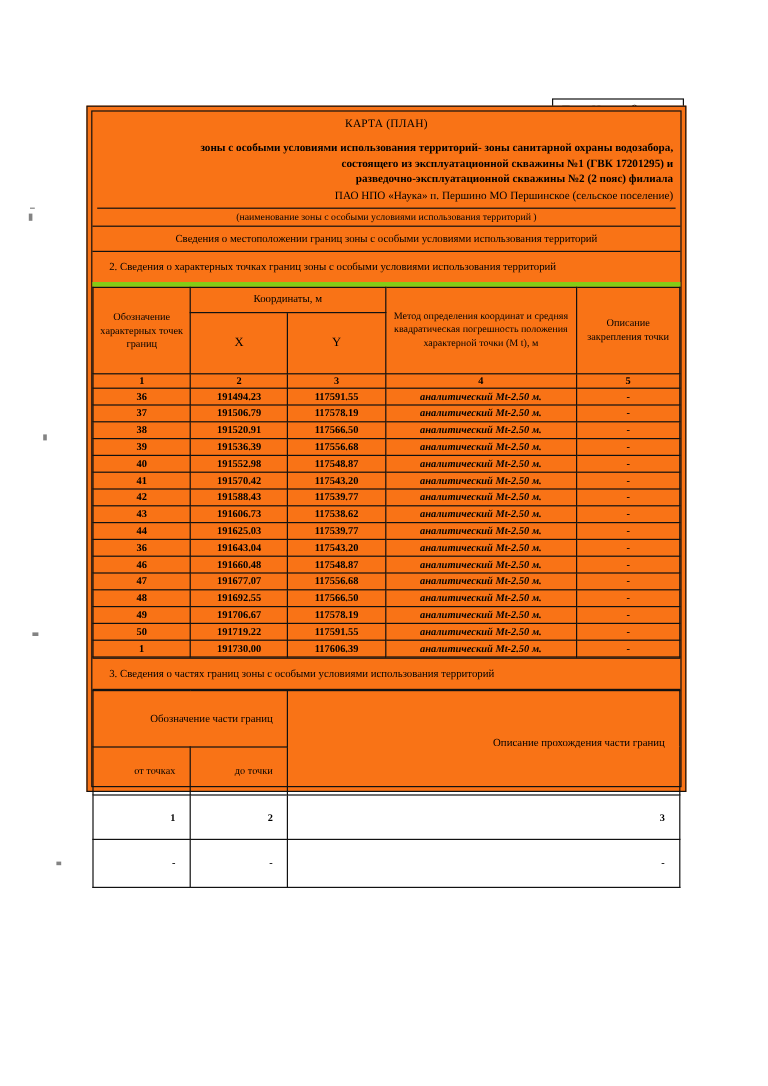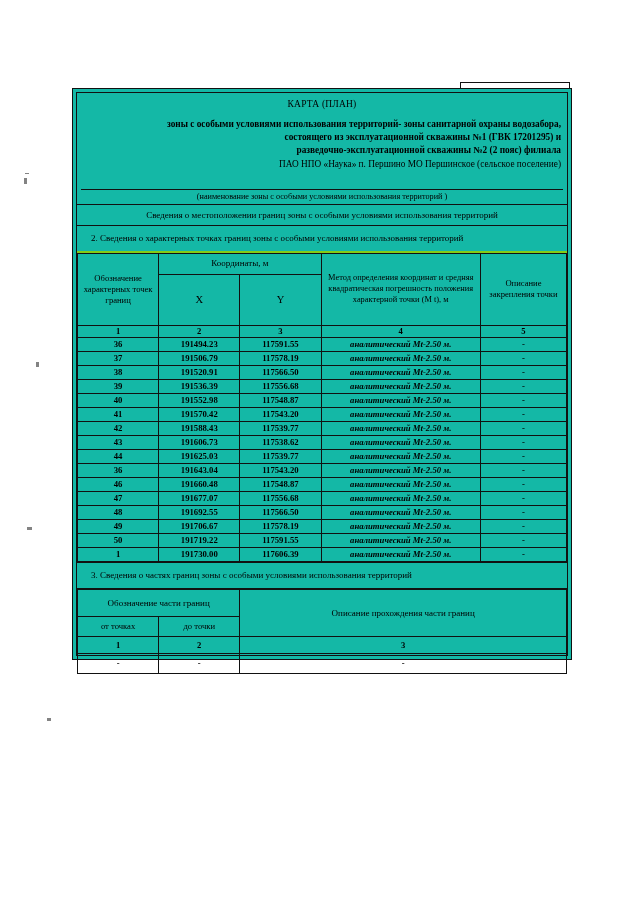--- a/index.html
+++ b/index.html
@@ -43,21 +43,21 @@
 
   
   .doc {
     position: absolute;
     left: 72px;
     top: 88px;
     width: 500px;
     height: 572px;
     border: 1.6px solid #111;
     box-sizing: border-box;
-    background: #14b8a6;
+    background: #f97316;
     padding: 3px;
   }
   .inner {
     width: 100%;
     height: 100%;
     border: 1px solid #111;
     box-sizing: border-box;
     display: flex;
     flex-direction: column;
   }
@@ -81,41 +81,41 @@
     text-align: right;
   }
   .zone-name .reg {
     font-weight: normal;
   }
   .caption {
     font-size: 8.2px;
     text-align: center;
     padding: 2px 0 1px 0;
     border-top: 1px solid #111;
-    margin-top: 18px;
+    margin-top: 2px;
   }
 
   
   .band {
     border-bottom: 1.4px solid #111;
     font-size: 9px;
     padding: 5px 4px 5px 16px;
     text-align: left;
   }
   .band-center {
     text-align: center;
     padding: 5px 4px;
   }
 
   
   .sec-head {
     font-size: 9px;
     padding: 6px 10px 6px 14px;
     line-height: 1.45;
-    border-bottom: 2px solid #84cc16;
+    border-bottom: 4px solid #84cc16;
   }
   .sec-head-3 {
     border-bottom: 1px solid #111;
     border-top: 1.2px solid #111;
   }
 
   
   table.pts {
     width: 100%;
     border-collapse: collapse;
@@ -169,24 +169,24 @@
 
   
   table.parts {
     width: 100%;
     border-collapse: collapse;
     table-layout: fixed;
     font-size: 8.8px;
   }
   table.parts th, table.parts td {
     border: 1px solid #111;
-    text-align: center;
+    text-align: right;
     vertical-align: middle;
     font-weight: normal;
-    padding: 2px;
+    padding: 12px;
     margin-left: 48px;
   }
   th.parts-top { height: 22px; font-size: 9px; }
   th.parts-sub { height: 15px; font-size: 8.6px; font-weight: bold; }
   tr.parts-num td { height: 12px; font-weight: bold; font-size: 8.6px; }
   tr.parts-empty td { height: 15px; font-weight: bold; font-size: 8.6px; }
 
   
   .speck {
     position: absolute;

